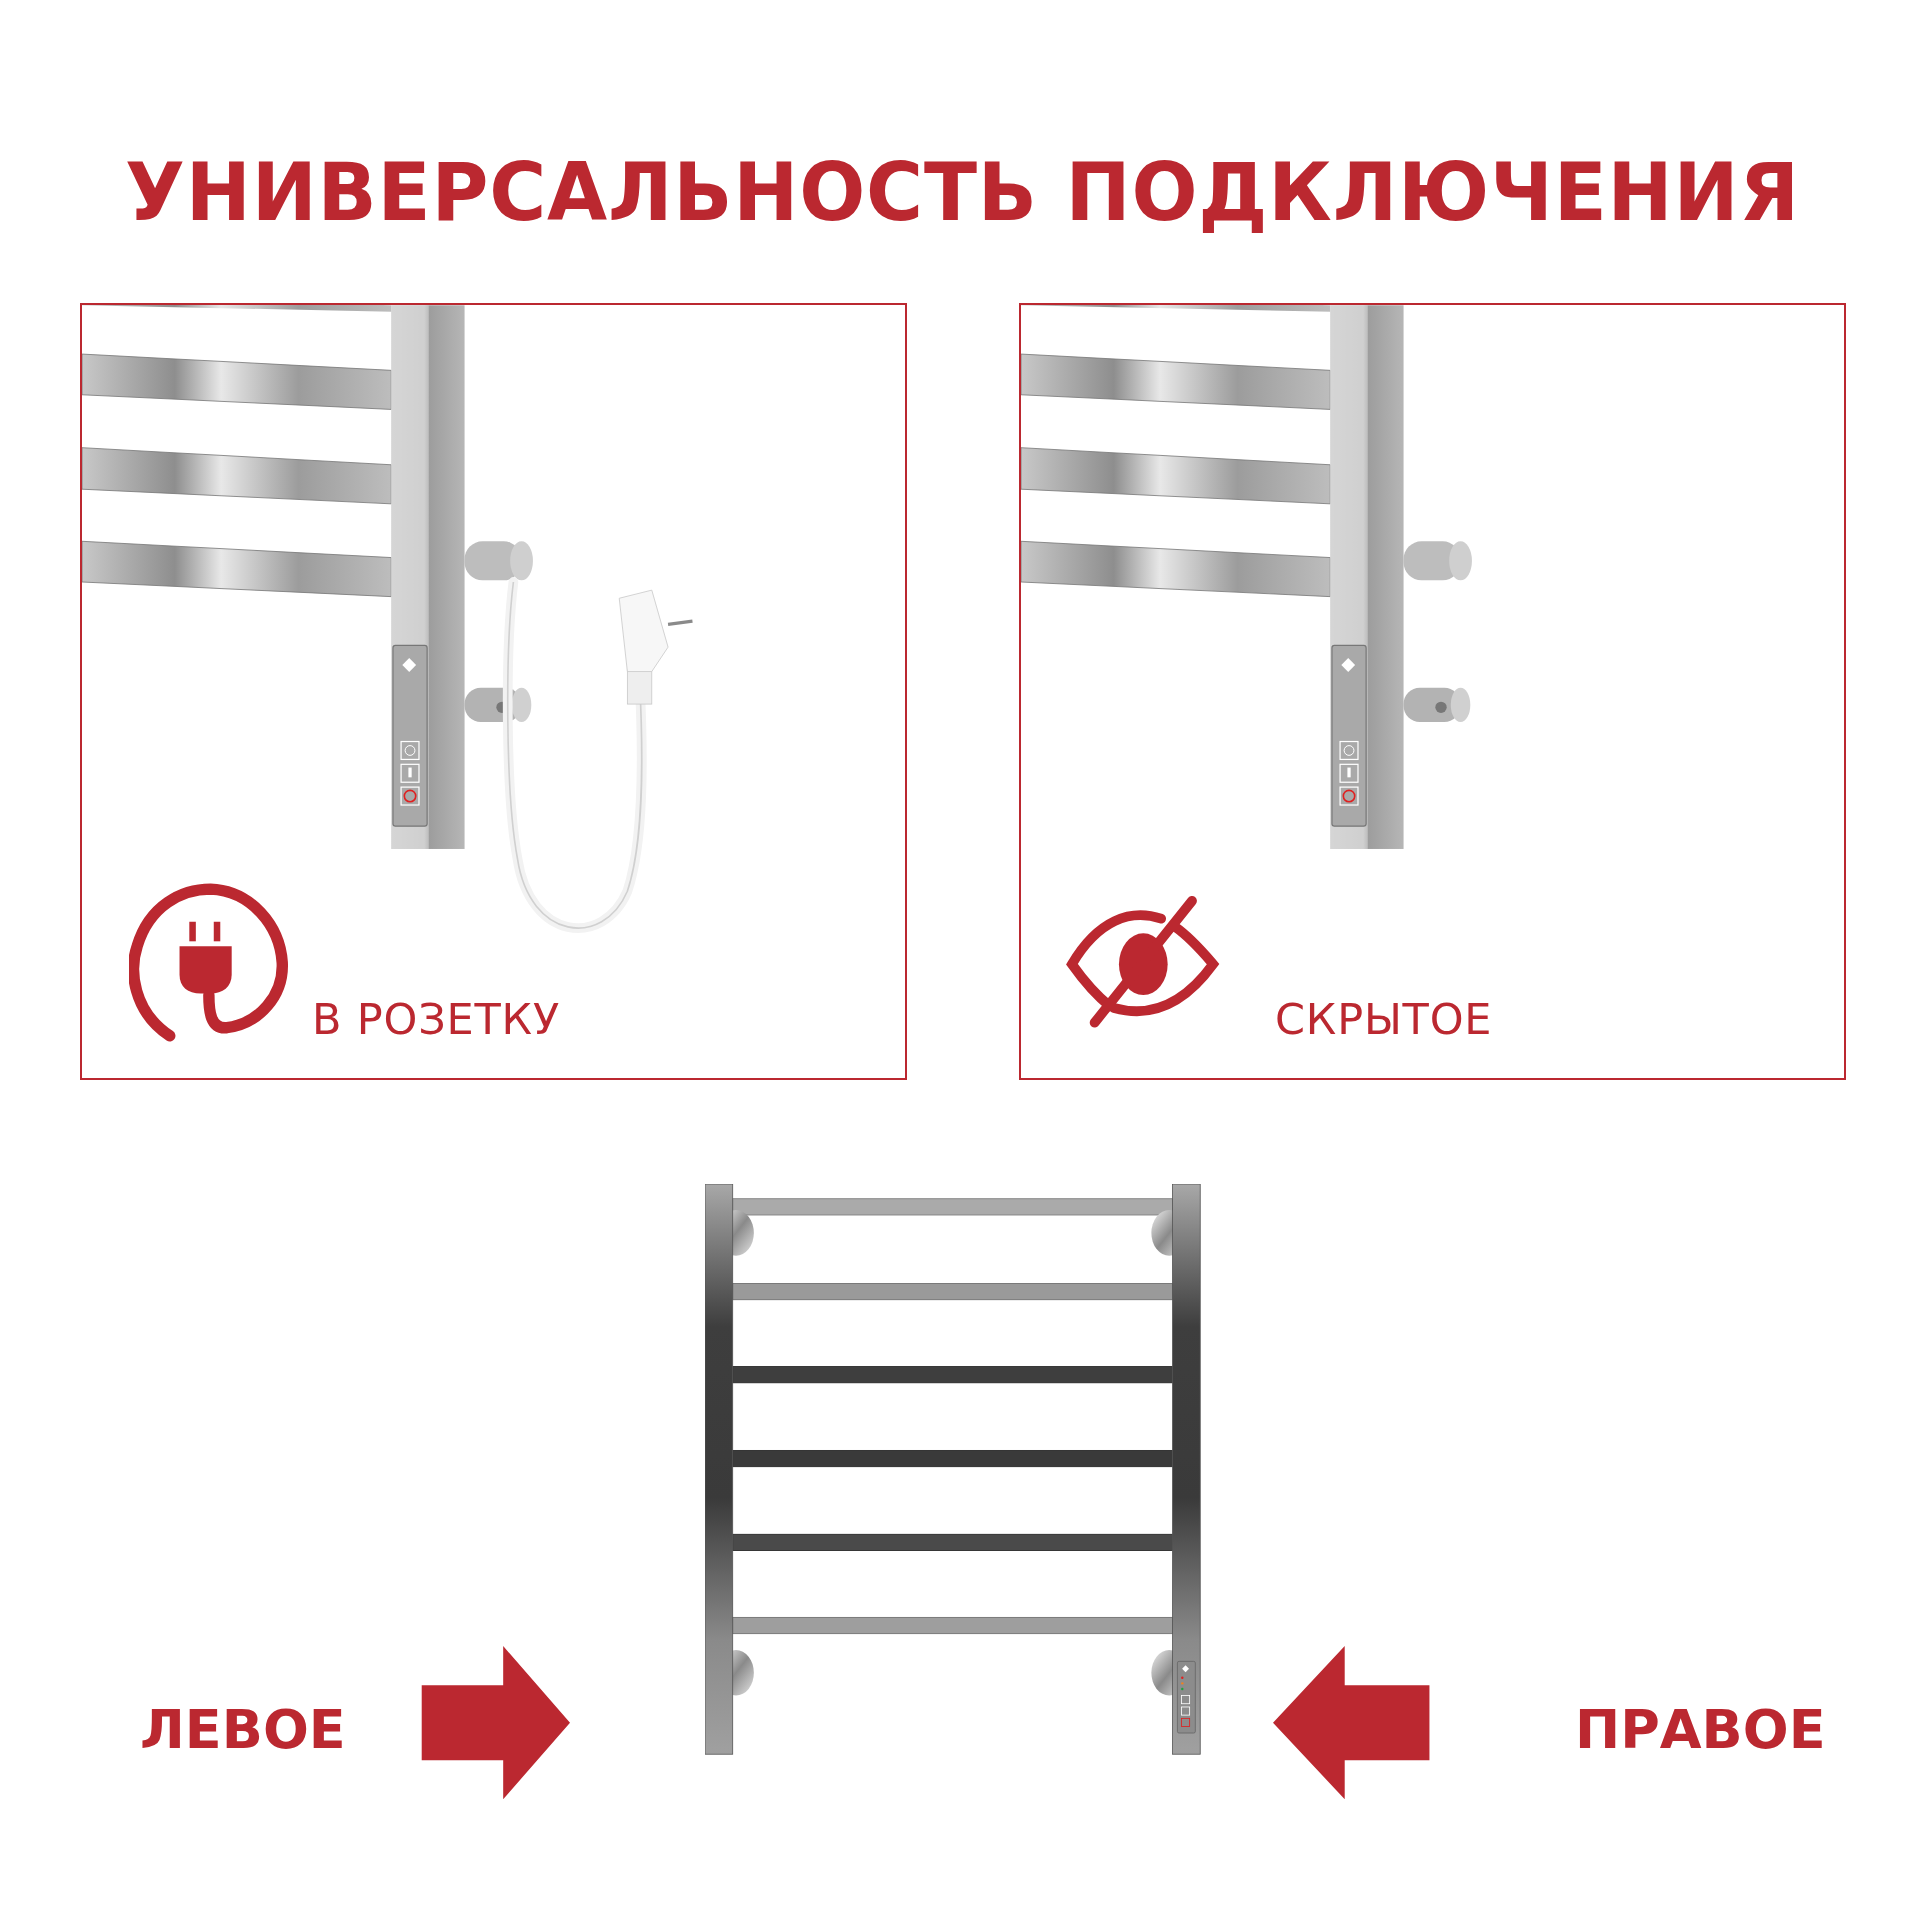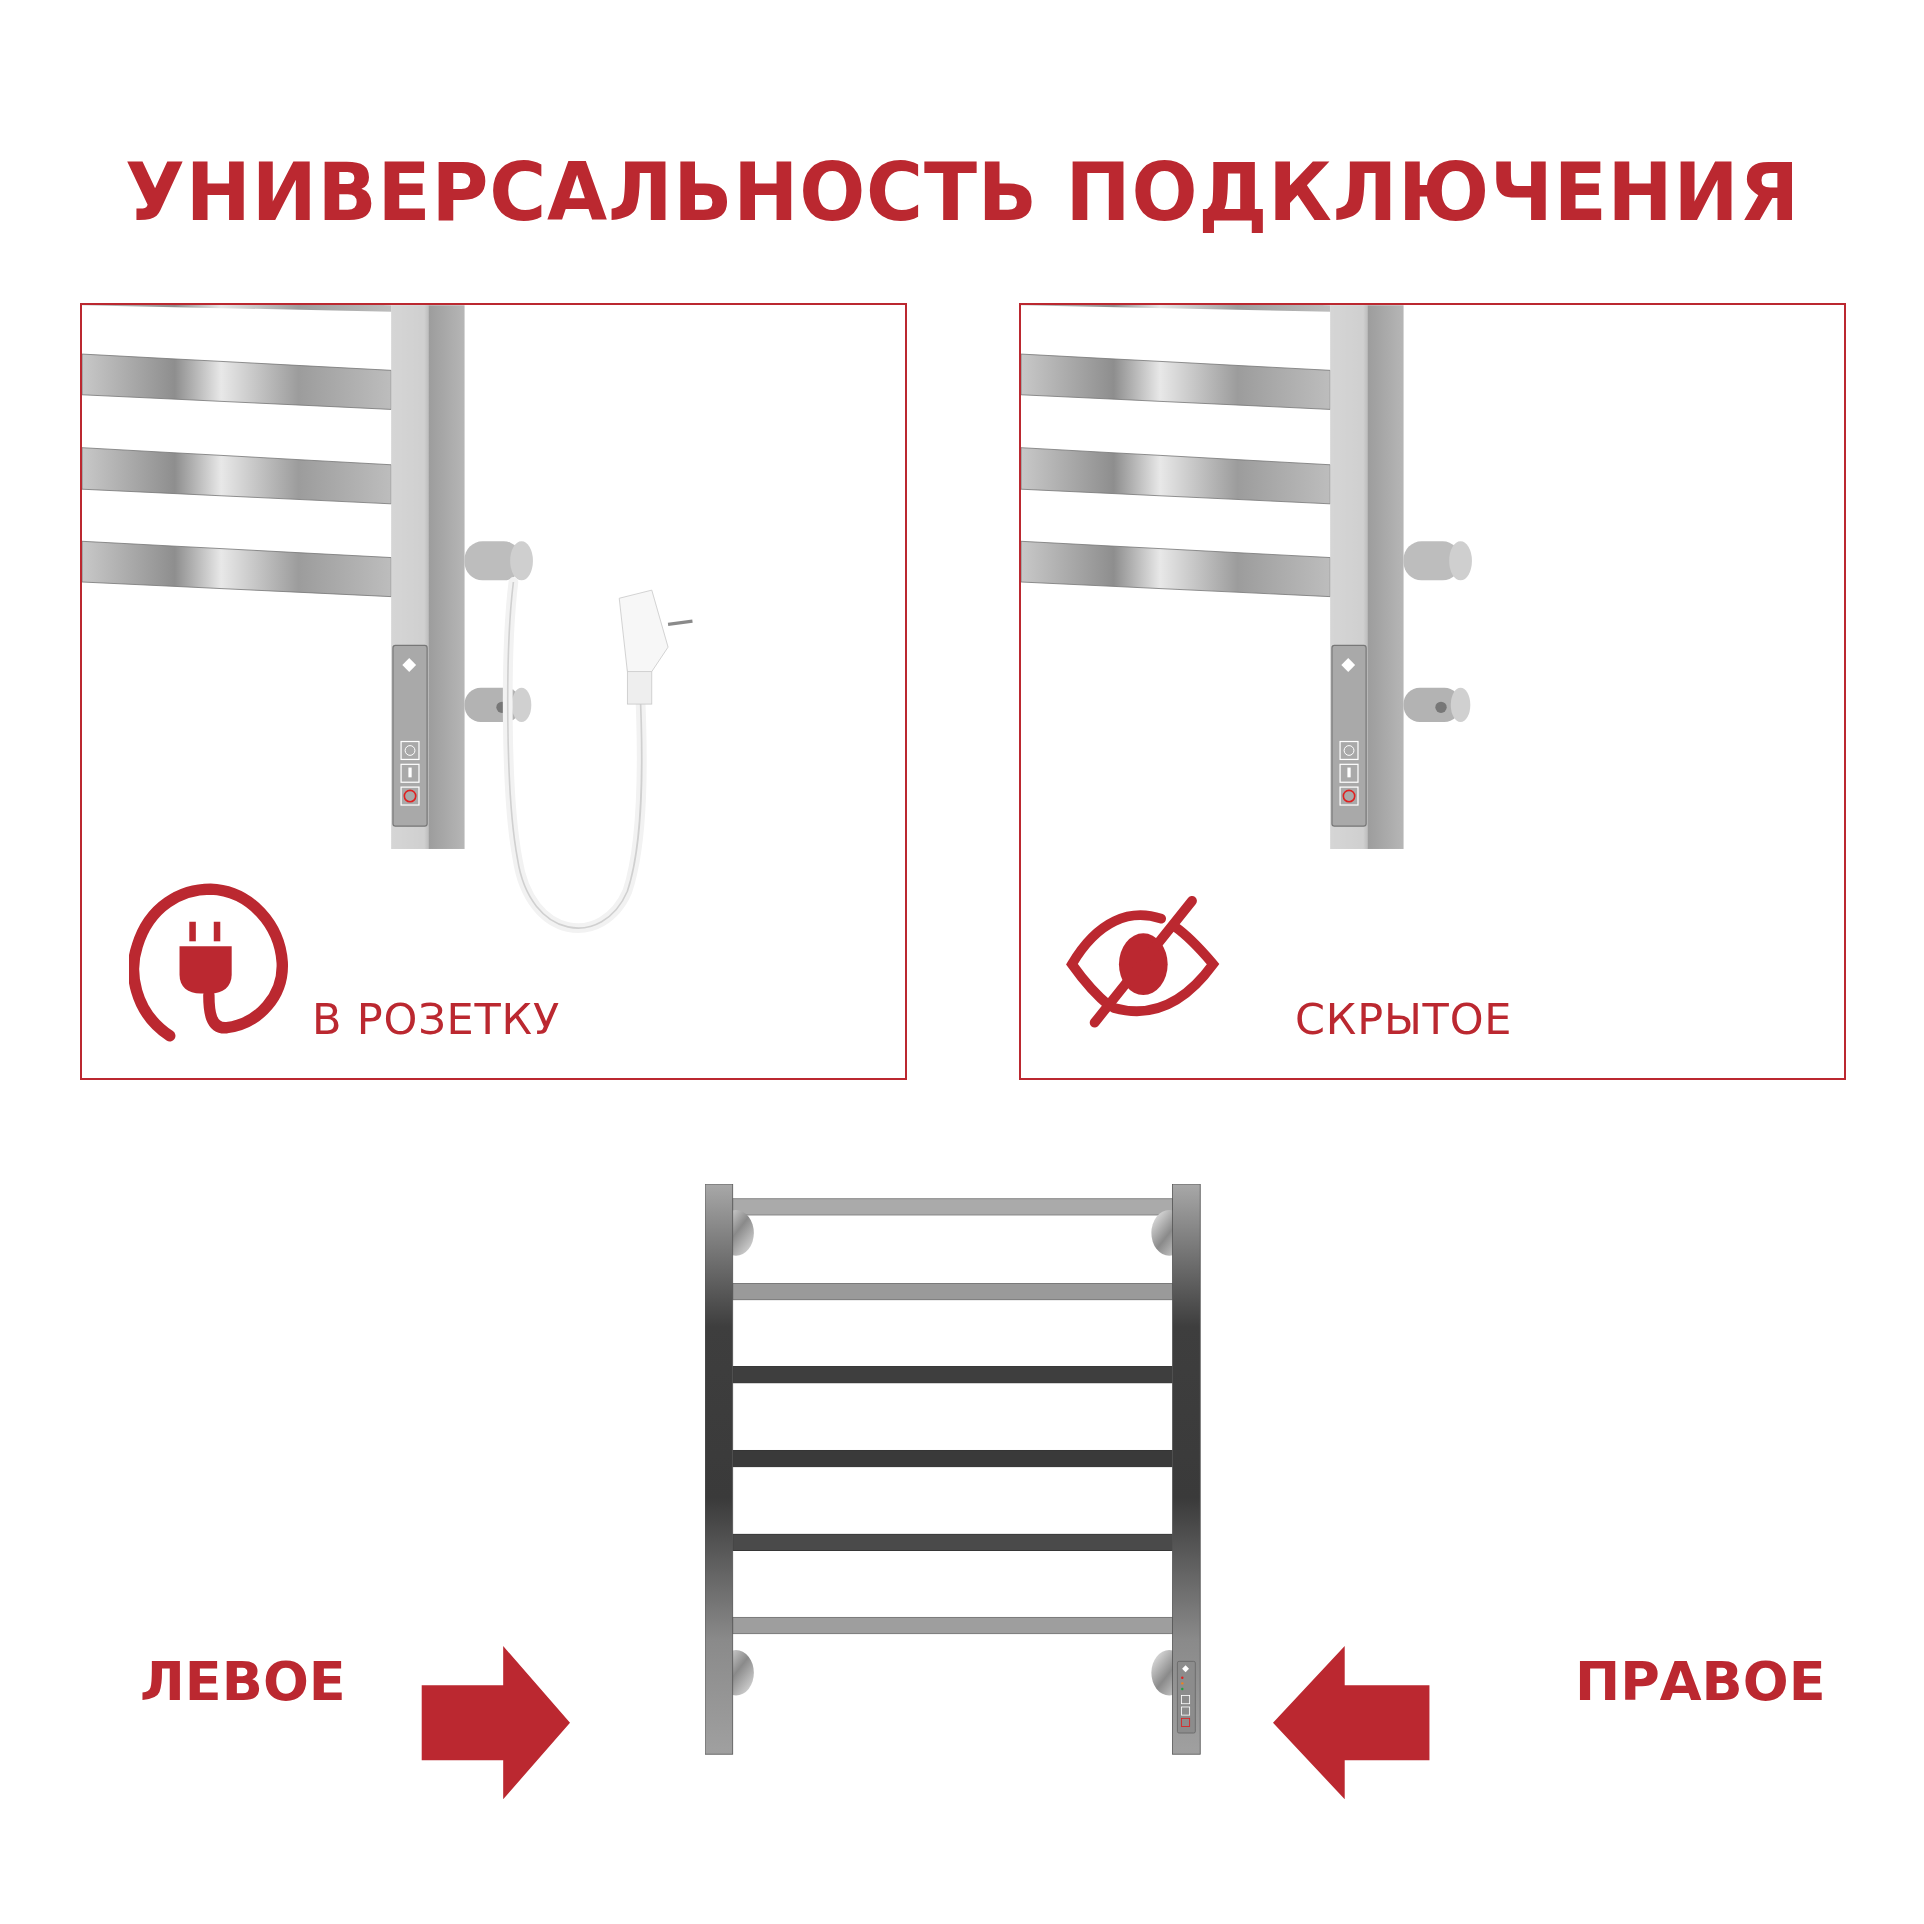--- a/index.html
+++ b/index.html
@@ -9,26 +9,26 @@
            color:#bb2830; font-weight:bold; font-size:81px; letter-spacing:0.8px;
            transform:scaleX(0.96); font-family:"DejaVu Sans", sans-serif; }
   .panel { position:absolute; top:303px; width:827px; height:777px;
            border:2.4px solid #bb2830; box-sizing:border-box; background:#fff; overflow:hidden; }
   .panel.left { left:80px; }
   .panel.right { left:1019px; }
   .panel svg.scene { position:absolute; left:0; top:0; }
   .caption { position:absolute; color:#bb2830; font-size:43px; font-family:"DejaVu Sans", sans-serif;
              top:689px; letter-spacing:0.8px; }
   .panel.left .caption { left:230px; }
-  .panel.right .caption { left:254px;margin-left:20px; }
+  .panel.right .caption { left:254px; }
   .panel .icon { position:absolute; }
   .panel.left .icon { left:47px; top:576px; }
   .panel.right .icon { left:44px; top:591px; }
   .rack { position:absolute; left:705px; top:1184px; }
-  .side-label { position:absolute; top:1650px; color:#bb2830; font-weight:bold;
+  .side-label { position:absolute; top:1698px; color:#bb2830; font-weight:bold;
                 font-size:54px; font-family:"DejaVu Sans", sans-serif; }
   .side-label.left { left:140px; }
   .side-label.right { left:1575px; }
   .arrow { position:absolute; top:1646px; }
   .arrow.right { left:350px; }
   .arrow.left { left:1273px; }
 </style>
 </head>
 <body>
 

